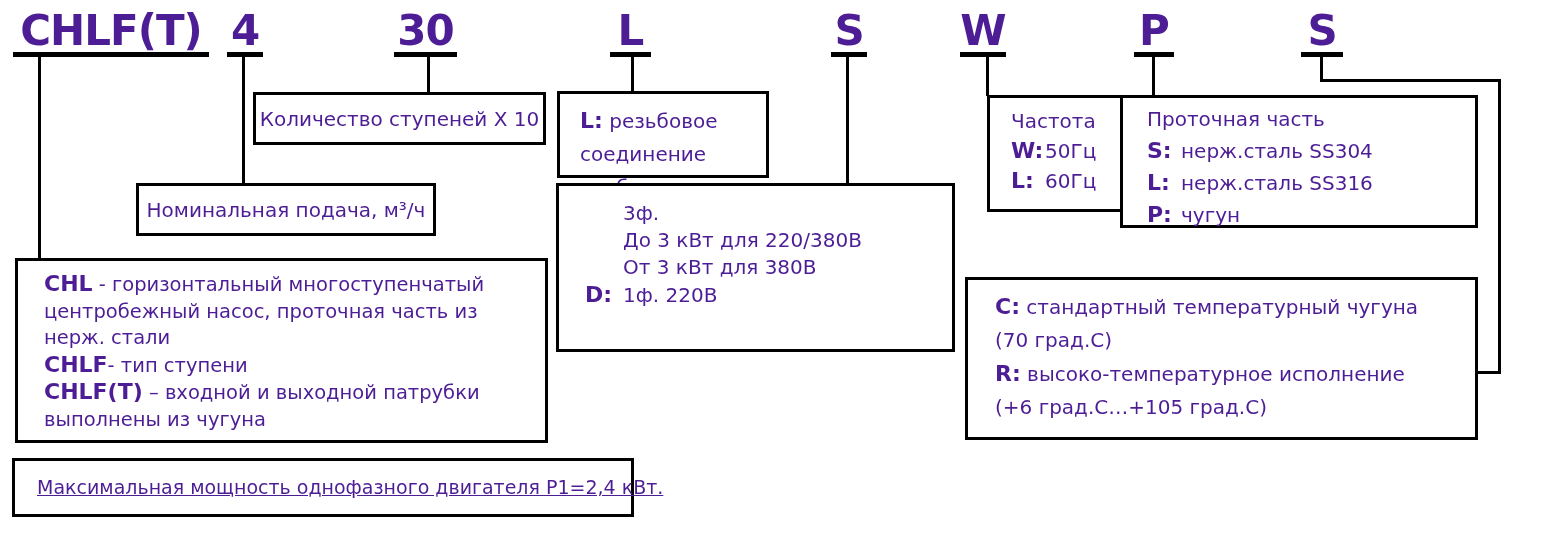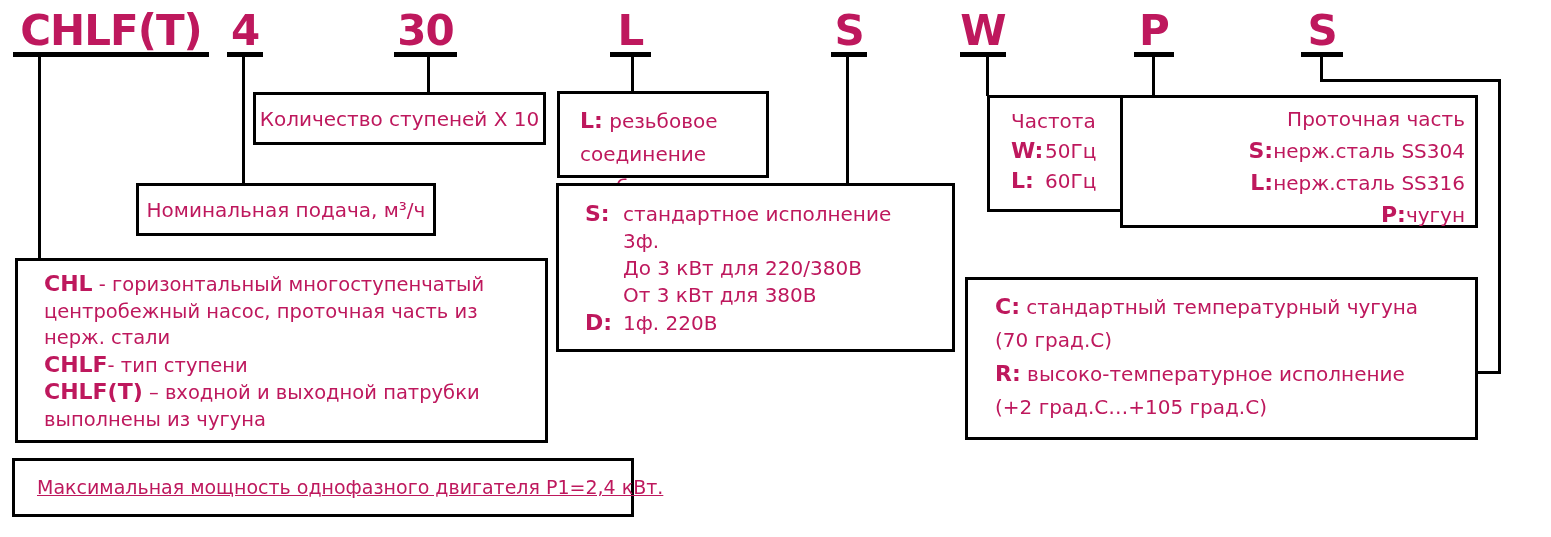--- a/index.html
+++ b/index.html
@@ -6,21 +6,21 @@
     margin: 0;
     padding: 0;
     background: #ffffff;
   }
   #stage {
     position: relative;
     width: 1551px;
     height: 537px;
     background: #ffffff;
     font-family: "DejaVu Sans", "Liberation Sans", sans-serif;
-    color: #be185d;
+    color: #4c1d95;
     overflow: hidden;
   }
   
   .code-seg {
     position: absolute;
     top: 8px;
     height: 44px;
     line-height: 46px;
     font-size: 42px;
     font-weight: bold;
@@ -100,50 +100,49 @@
 
   <div class="box centered" id="box-flow" style="left:136px; top:183px; width:300px; height:53px;">
     <span>Номинальная подача, м³/ч</span>
   </div>
 
   <div class="box" id="box-connection" style="left:557px; top:91px; width:212px; height:87px;">
     <span class="pfx">L:</span><span> резьбовое соединение труб</span>
   </div>
 
   <div class="box" id="box-power" style="left:556px; top:183px; width:399px; height:169px;">
-    <div class="ln"><span class="pfx-col">S:</span><span>стандартное исполнение</span></div>
     <div class="ln"><span class="pfx-col"></span><span>3ф.</span></div>
     <div class="ln"><span class="pfx-col"></span><span>До 3 кВт для 220/380В</span></div>
     <div class="ln"><span class="pfx-col"></span><span>От 3 кВт для 380В</span></div>
     <div class="ln"><span class="pfx-col">D:</span><span>1ф. 220В</span></div>
   </div>
 
   <div class="box" id="box-frequency" style="left:967px; top:95px; width:143px; height:117px;margin-left:20px;">
     <div class="ln">Частота</div>
     <div class="ln"><span class="pfx-col narrow">W:</span><span>50Гц</span></div>
     <div class="ln"><span class="pfx-col narrow">L:</span><span>60Гц</span></div>
   </div>
 
-  <div class="box" id="box-material" style="left:1120px; top:95px; width:358px; height:133px;text-align:right;">
+  <div class="box" id="box-material" style="left:1120px; top:95px; width:358px; height:133px;">
     <div class="ln">Проточная часть</div>
     <div class="ln"><span class="pfx-col narrow">S:</span><span>нерж.сталь SS304</span></div>
     <div class="ln"><span class="pfx-col narrow">L:</span><span>нерж.сталь SS316</span></div>
     <div class="ln"><span class="pfx-col narrow">P:</span><span>чугун</span></div>
   </div>
 
   <div class="box" id="box-model" style="left:15px; top:258px; width:533px; height:185px;">
     <div><span class="pfx">CHL</span><span> - горизонтальный многоступенчатый центробежный насос, проточная часть из нерж. стали</span></div>
     <div><span class="pfx">CHLF</span><span>- тип ступени</span></div>
     <div><span class="pfx">CHLF(T)</span><span> – входной и выходной патрубки выполнены из чугуна</span></div>
   </div>
 
   <div class="box" id="box-temperature" style="left:965px; top:277px; width:513px; height:163px;">
     <div class="ln"><span class="pfx">C:</span><span> стандартный температурный чугуна</span></div>
     <div class="ln"><span>(70 град.С)</span></div>
     <div class="ln"><span class="pfx">R:</span><span> высоко-температурное исполнение</span></div>
-    <div class="ln"><span>(+2 град.С…+105 град.С)</span></div>
+    <div class="ln"><span>(+6 град.С…+105 град.С)</span></div>
   </div>
 
   <div class="box" id="box-maxpower" style="left:12px; top:458px; width:622px; height:59px;">
     <span>Максимальная мощность однофазного двигателя P1=2,4 кВт.</span>
   </div>
 
 </div>
 
 </body></html>

